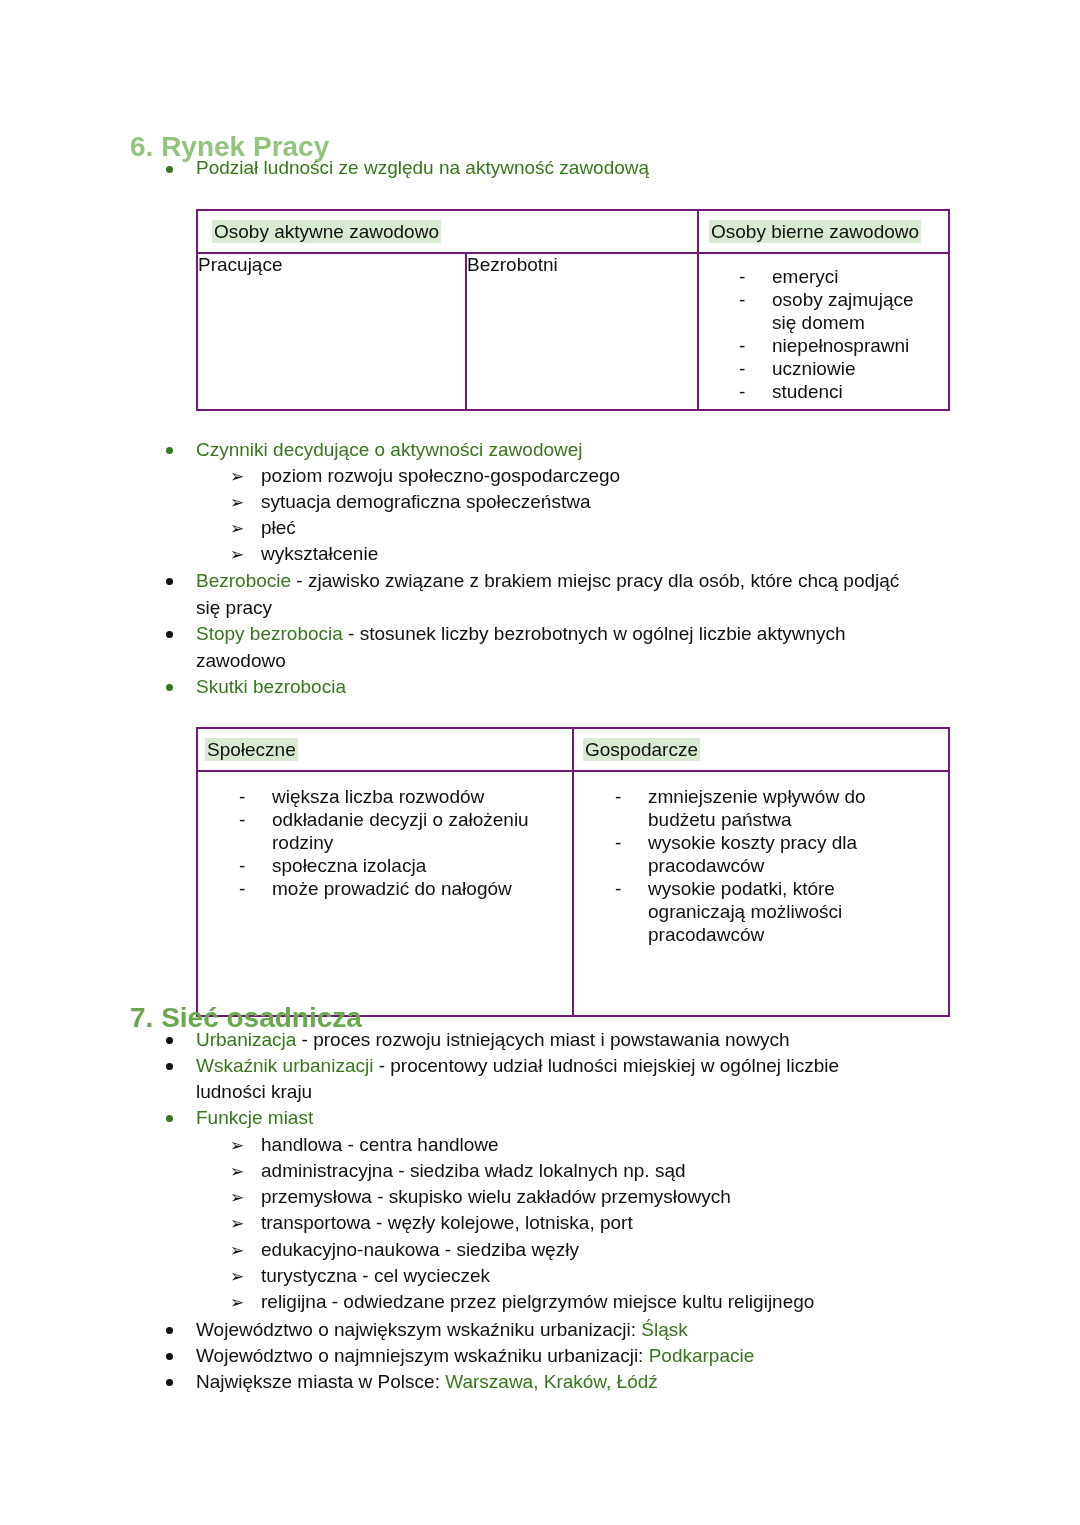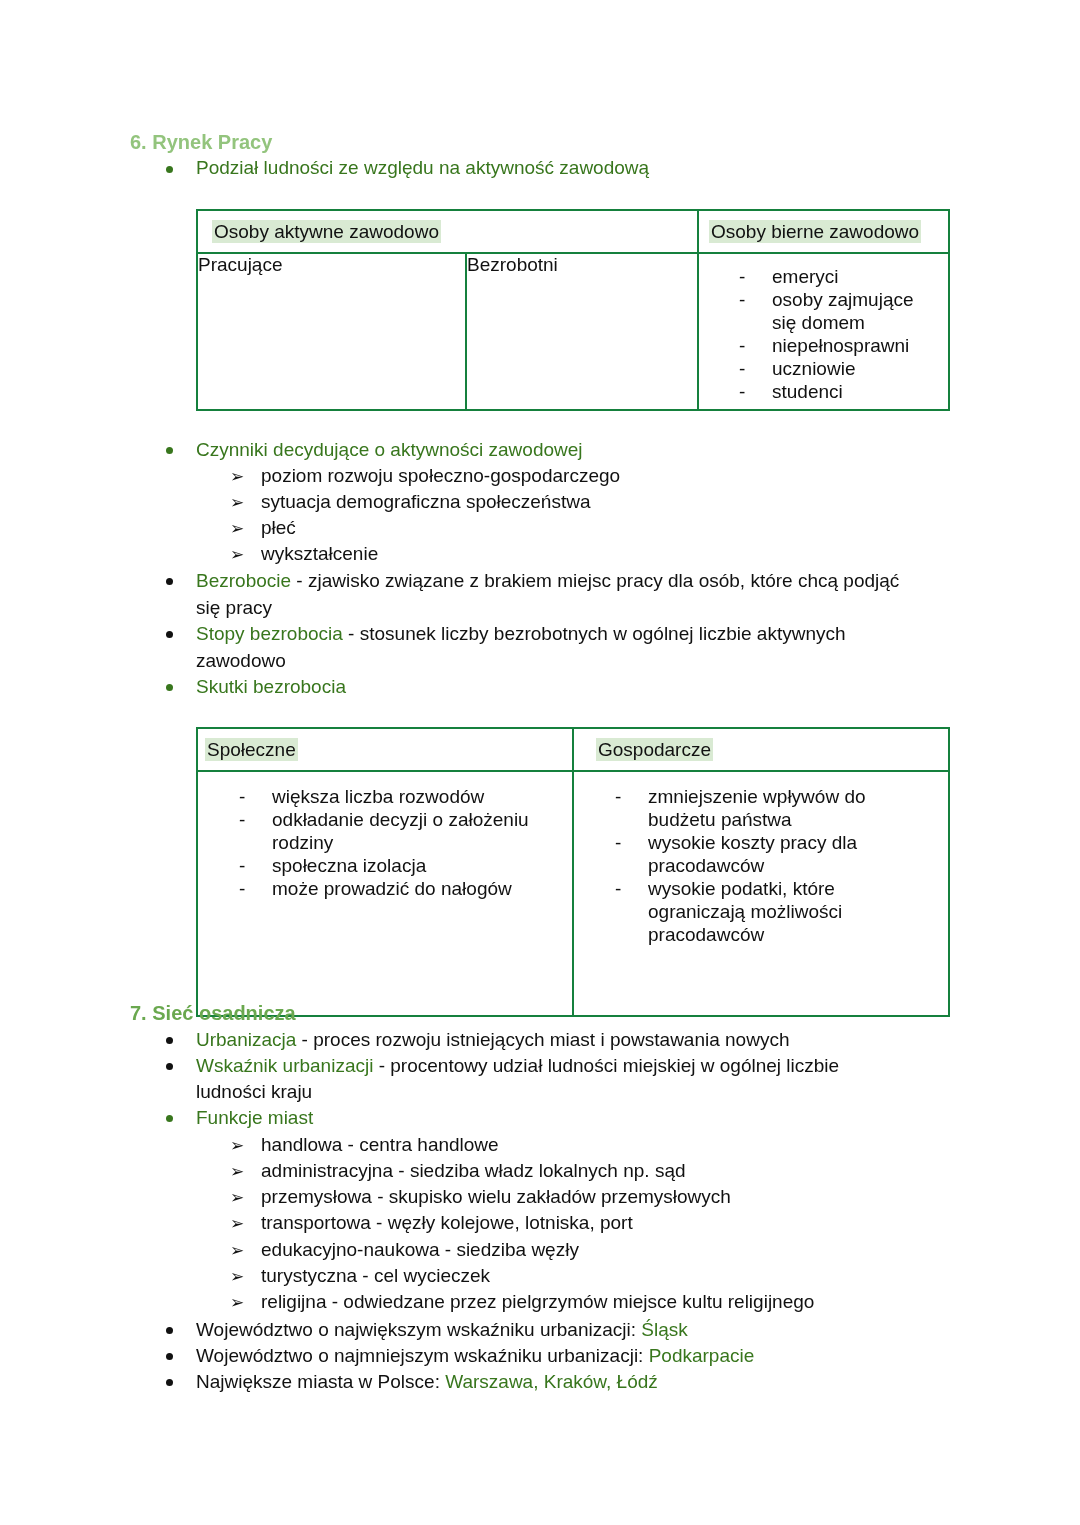--- a/index.html
+++ b/index.html
@@ -2,32 +2,32 @@
 <html><head>
 <meta charset="utf-8">
 <style>
   html, body { margin: 0; padding: 0; background: #ffffff; }
   body {
     width: 1080px; height: 1525px; position: relative; overflow: hidden;
     font-family: "Liberation Sans", sans-serif; color: #111111;
     font-size: 19px;
   }
   .abs { position: absolute; white-space: nowrap; }
-  .h { font-weight: bold; font-size: 20px; }
+  .h { font-weight: bold; font-size: 28px; }
   .h1c { color: #93c47d; }
   .h2c { color: #6aa84f; }
   .green { color: #38761d; }
   .bullet { position: absolute; width: 7px; height: 7px; border-radius: 50%; background: #38761d; }
   .bullet.dark { background: #111111; }
   .arrow { position: absolute; font-size: 17px; color: #111; }
   .line { position: absolute; left: 196px; white-space: nowrap; }
   .sub { position: absolute; left: 261px; white-space: nowrap; }
 
   table.grid { position: absolute; border-collapse: collapse; table-layout: fixed; }
-  table.grid td { border: 2px solid #15803d; vertical-align: top; padding: 0; font-size: 19px; }
+  table.grid td { border: 2px solid #701a75; vertical-align: top; padding: 0; font-size: 19px; }
   .hl { background: #d9ead3; padding: 1px 2px; }
   .cellpad { padding: 10px 8px 0 8px; margin-left: 23px; }
   .dashlist { list-style: none; margin: 0; padding: 0; }
   .dashlist li { position: relative; padding-left: 33px; line-height: 23px; }
   .dashlist li::before { content: "-"; position: absolute; left: 0; }
 </style>
 </head>
 <body>
 
 <div class="abs h h1c" style="left:130px; top:131px;">6. Rynek Pracy</div>
@@ -96,21 +96,21 @@
 <table class="grid" style="left:196px; top:727px; width:752px; height:290px;">
   <colgroup>
       <col style="width:376px">
       <col style="width:376px">
     </colgroup>
   <tbody>
       <tr style="height:43px;">
     <td style="vertical-align:middle; padding-left:7px;">
       <span class="hl">Społeczne</span>
     </td>
-    <td style="vertical-align:middle; padding-left:22px;">
+    <td style="vertical-align:middle; padding-left:9px;">
       <span class="hl">Gospodarcze</span>
     </td>
   </tr>
   <tr>
     <td style="padding:13px 8px 0 41px;">
       <ul class="dashlist">
         <li>większa liczba rozwodów</li>
         <li style="white-space:normal; width:290px;">odkładanie decyzji o założeniu rodziny</li>
         <li>społeczna izolacja</li>
         <li>może prowadzić do nałogów</li>

